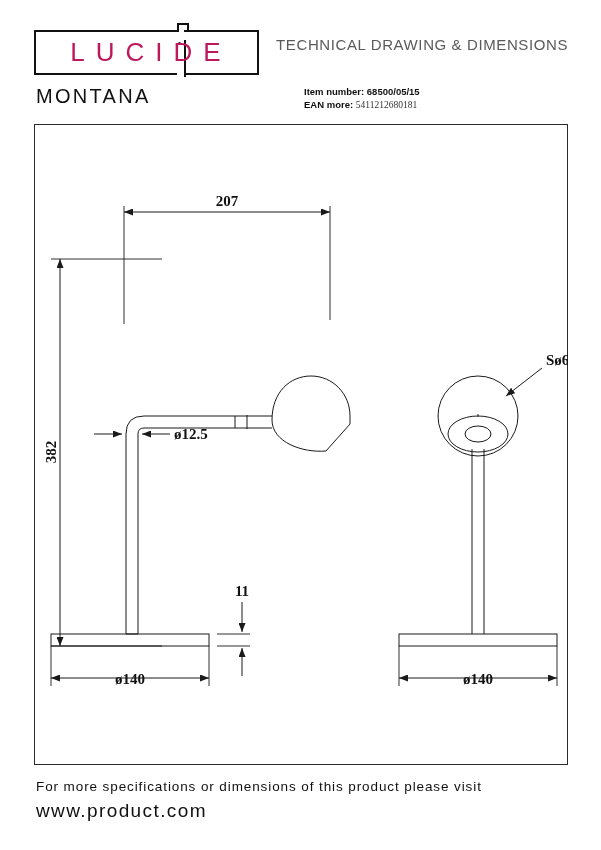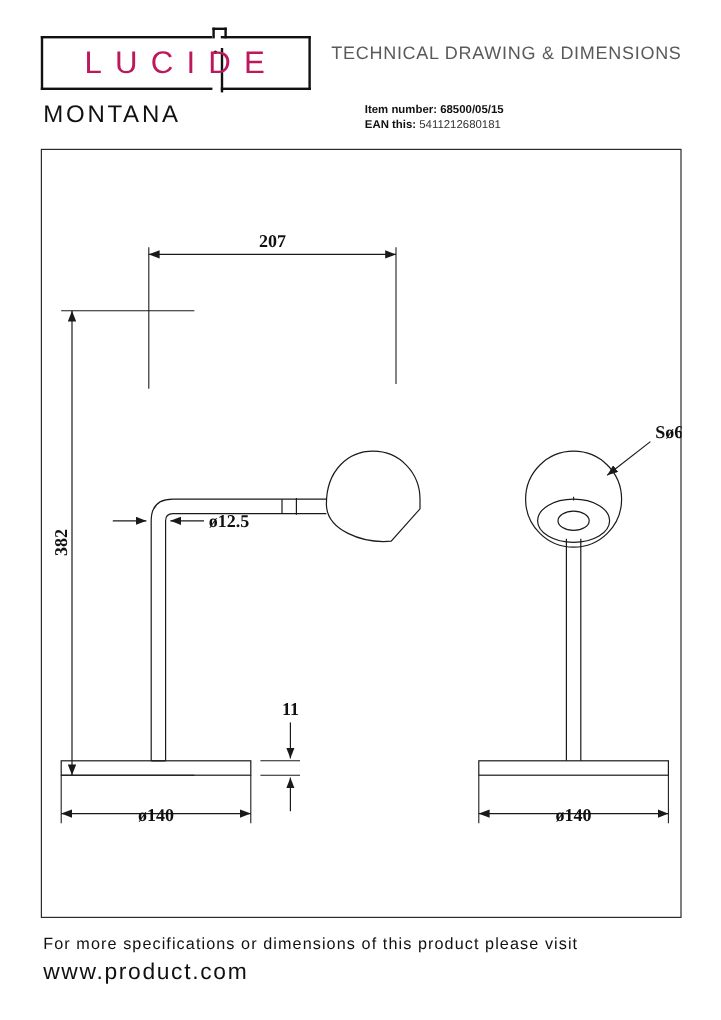--- a/index.html
+++ b/index.html
@@ -117,21 +117,21 @@
     position: absolute;
     left: 289px;
     top: 85px;
     font-size: 9.5px;
     color: #111;
     line-height: 13px;
     font-family: "Liberation Sans", sans-serif;
   }
   .meta .lbl { font-weight: bold; margin-left: 15px; }
   .meta .val-bold { font-weight: bold; margin-top: 11px; }
-  .meta .val-light { font-weight: normal; color: #333; }
+  .meta .val-light { font-weight: normal; color: #333; font-family: Liberation Serif, serif; }
 
   
   .frame {
     position: absolute;
     left: 34px;
     top: 124px;
     width: 534px;
     height: 641px;
     border: 1.5px solid #2b2b2b;
     box-sizing: border-box;
@@ -180,21 +180,21 @@
   <div class="header-right">TECHNICAL DRAWING &amp; DIMENSIONS</div>
 
   <div class="product-title">MONTANA</div>
 
   <div class="meta">
     <div>
       <span class="lbl">Item number:</span>
       <span class="val-bold">68500/05/15</span>
     </div>
     <div>
-      <span class="lbl">EAN this:</span>
+      <span class="lbl">EAN more:</span>
       <span class="val-light">5411212680181</span>
     </div>
   </div>
 
   <div class="frame"></div>
 
   <svg class="drawing-svg" viewBox="0 0 534 641">
     <defs>
       <marker id="arrIn" markerWidth="9" markerHeight="7" refX="9" refY="3.5" orient="auto">
         <polygon points="0,0 9,3.5 0,7" fill="#1a1a1a"></polygon>

